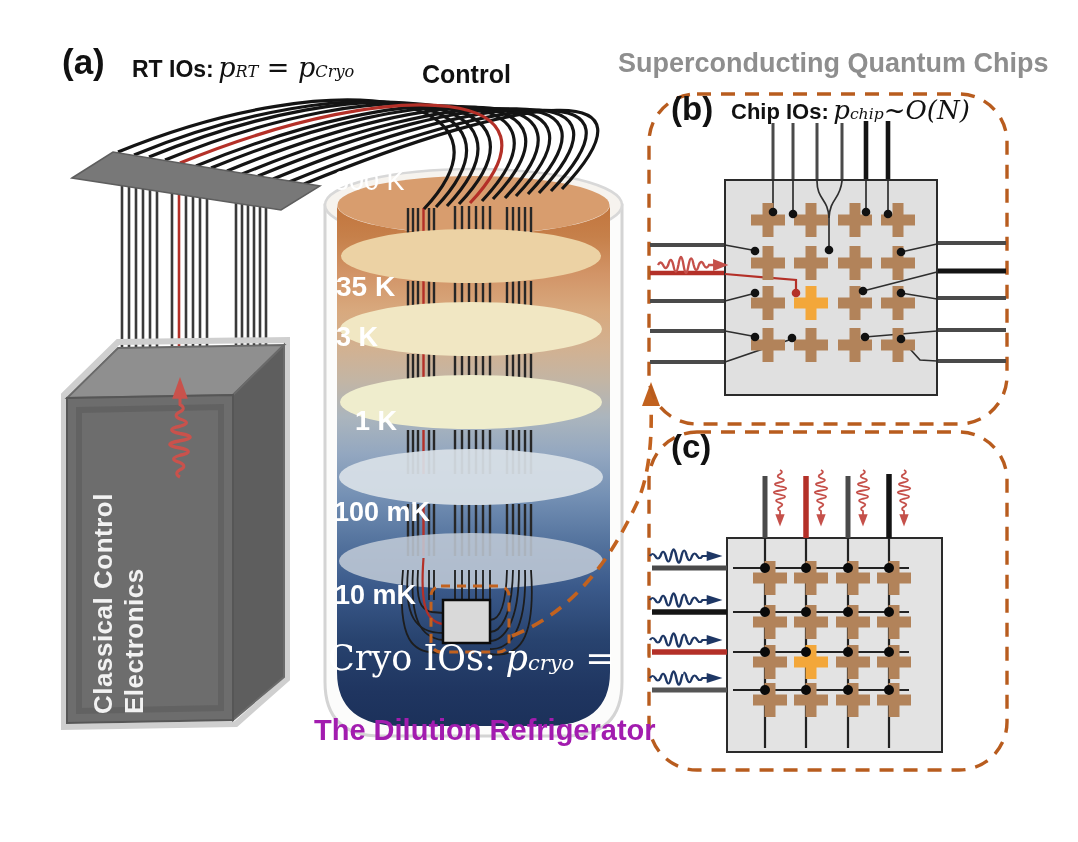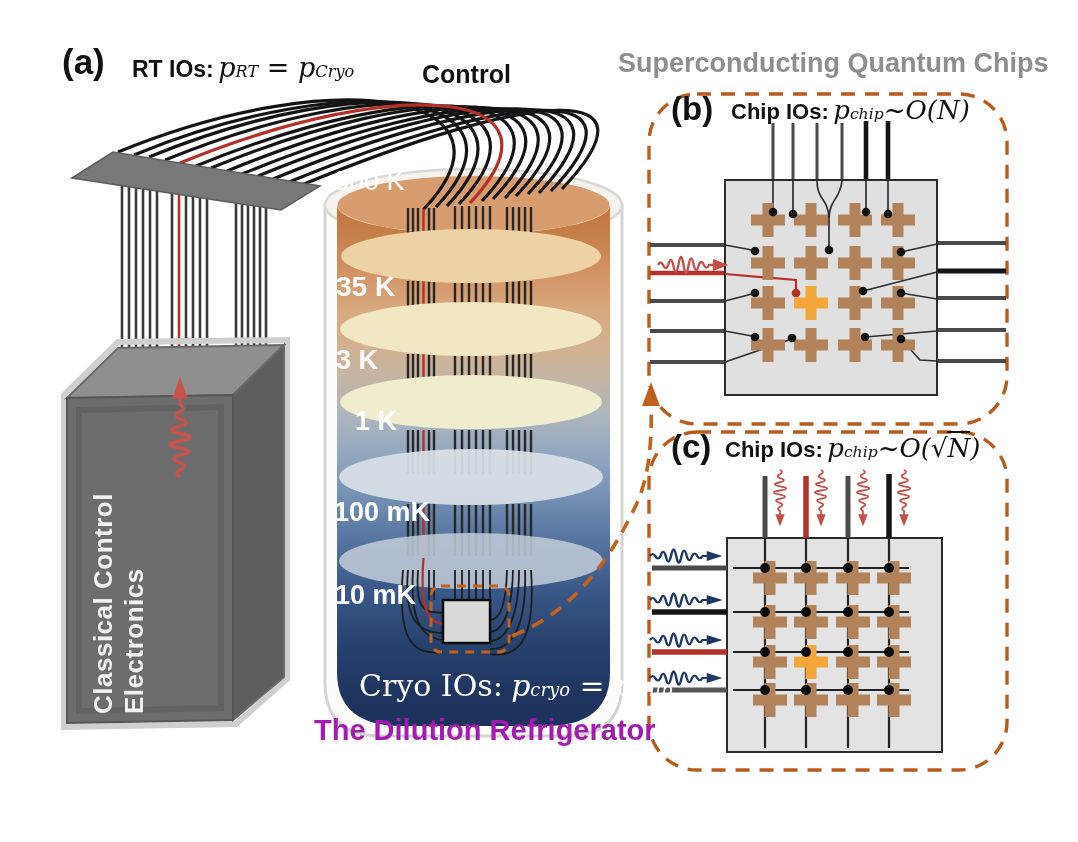--- a/index.html
+++ b/index.html
@@ -292,46 +292,40 @@
     <span class="mi">p</span><span class="msub">RT</span><span class="serif"> = </span><span class="mi">p</span><span class="msub">Cryo</span>
   </span>
 </div>
 
 <div class="t sans" style="left:422px;top:60px;font-weight:600;font-size:25px;color:#111;">Control</div>
 
 <div class="t sans" style="left:618px;top:48px;font-weight:700;font-size:27px;color:#8e8e8e;text-align:right;">Superconducting Quantum Chips</div>
 
 <div class="t sans white" style="left:334px;top:166px;font-weight:400;font-size:27px;">300 K</div>
 <div class="t sans white" style="left:336px;top:271px;font-weight:700;font-size:28px;">35 K</div>
-<div class="t sans white" style="left:336px;top:345px;font-weight:700;font-size:27px;">3 K</div>
+<div class="t sans white" style="left:336px;top:322px;font-weight:700;font-size:27px;">3 K</div>
 <div class="t sans white" style="left:335px;top:406px;font-weight:700;font-size:27px;margin-left:20px;">1 K</div>
 <div class="t sans white" style="left:334px;top:482px;font-weight:700;font-size:27px;margin-top:15px;">100 mK</div>
 <div class="t sans white" style="left:335px;top:580px;font-weight:700;font-size:27px;">10 mK</div>
 
-<div class="t white" style="left:359px;top:638px;font-size:30px;margin-top:30px;">
+<div class="t white" style="left:328px;top:638px;font-size:35px;">
   <span class="serif">Cryo IOs:</span>
   <span class="mi">p</span><span class="msub">cryo</span><span class="serif"> = </span><span class="mi">p</span><span class="msub">chip</span>
 </div>
 
 <div class="t sans" style="left:314px;top:714px;font-weight:700;font-size:29px;color:#a21caf;">The Dilution Refrigerator</div>
 
 <div class="t" id="box-label" style="left:88px;top:714px;">
   <div>Classical Control</div>
   <div>Electronics</div>
 </div>
 
 <div class="t panel-label" style="left:671px;top:90px;">(b)</div>
 <div class="t" style="left:731px;top:95px;">
   <span class="io-prefix">Chip IOs:</span>
   <span style="font-size:26px;color:#111;">
     <span class="mi">p</span><span class="msub">chip</span><span class="mi">~O(</span><span class="mi">N</span><span class="mi">)</span>
   </span>
 </div>
 
 <div class="t panel-label" style="left:671px;top:428px;">(c)</div>
-<div class="t" style="left:725px;top:433px;">
-  <span class="io-prefix">Chip IOs:</span>
-  <span style="font-size:26px;color:#111;">
-    <span class="mi">p</span><span class="msub">chip</span><span class="mi">~O(</span><span class="serif">√</span><span class="mi sqrtarg">N</span><span class="mi">)</span>
-  </span>
-</div>
 
 </div>
 
 </body></html>

